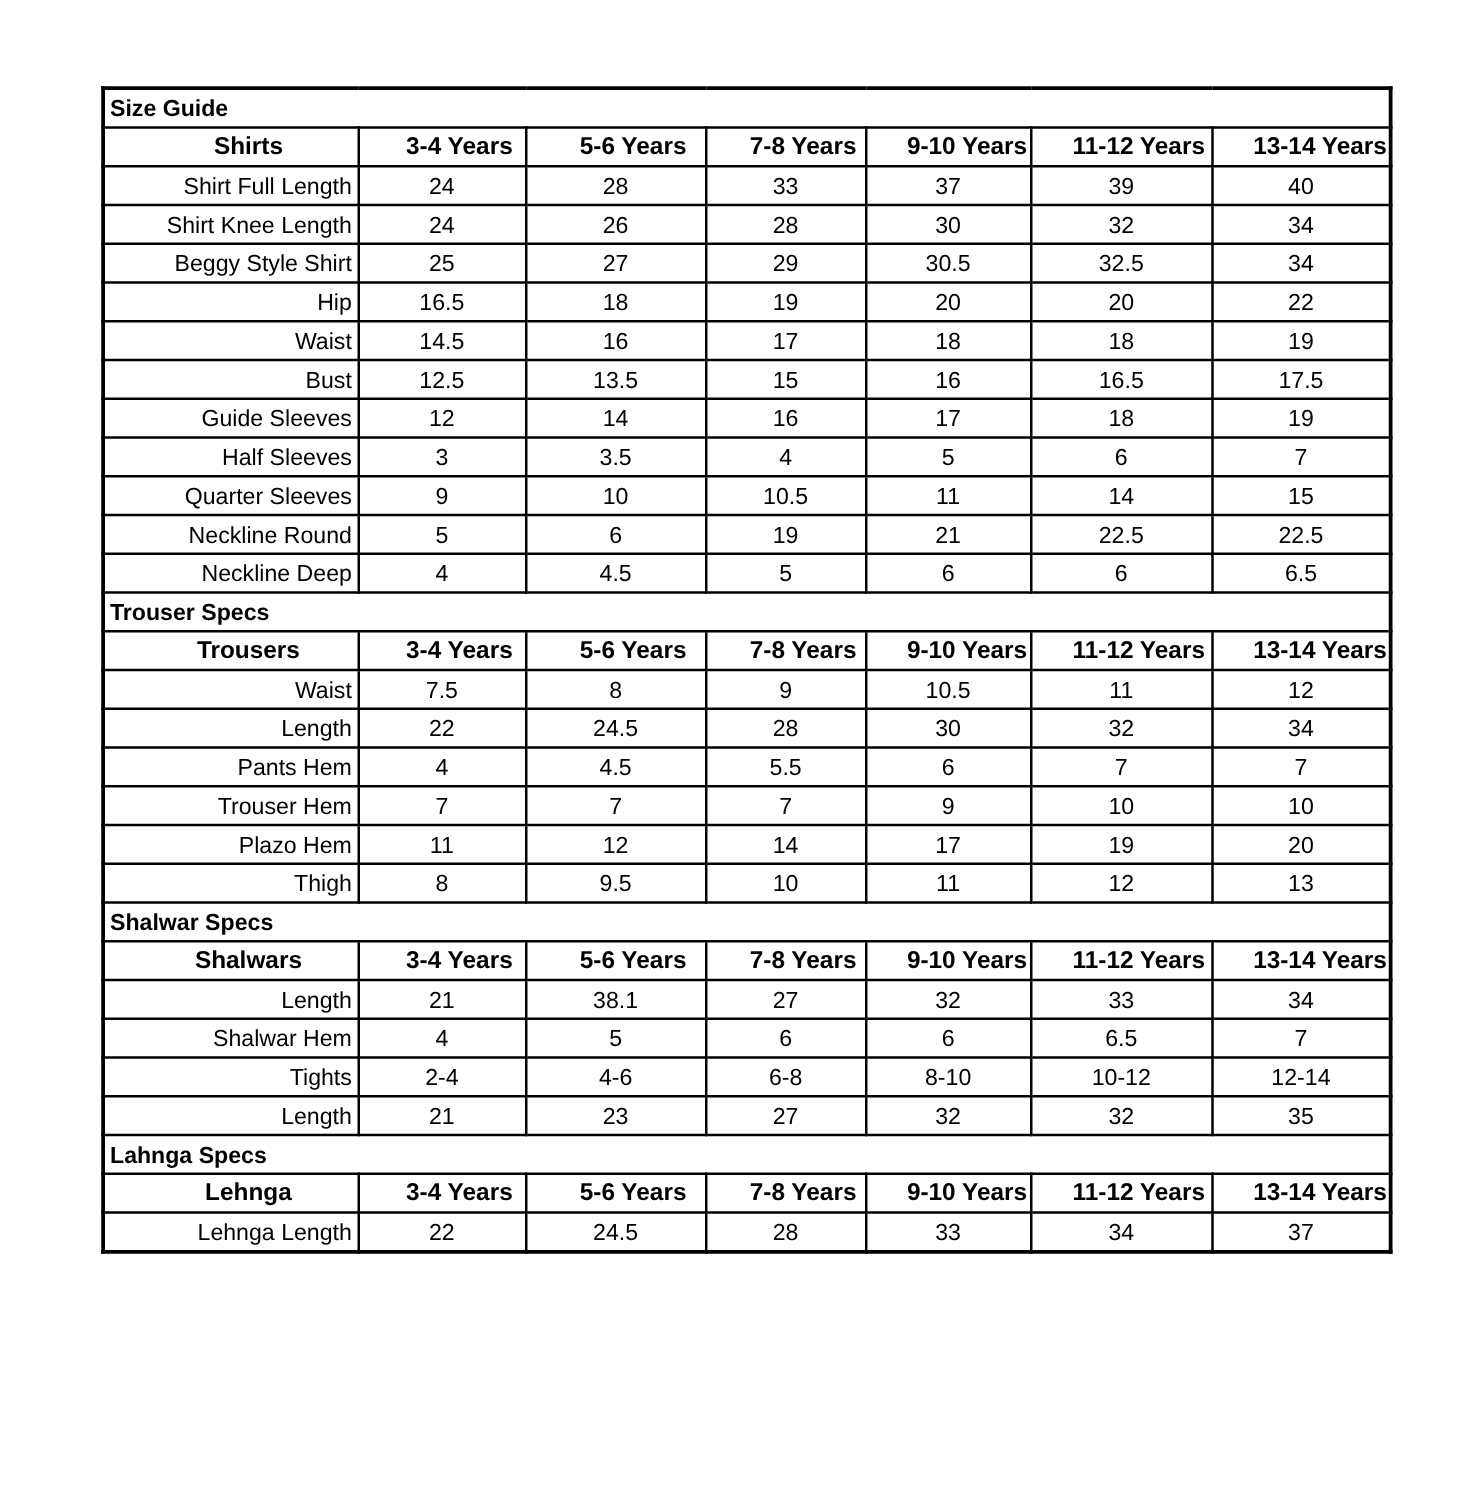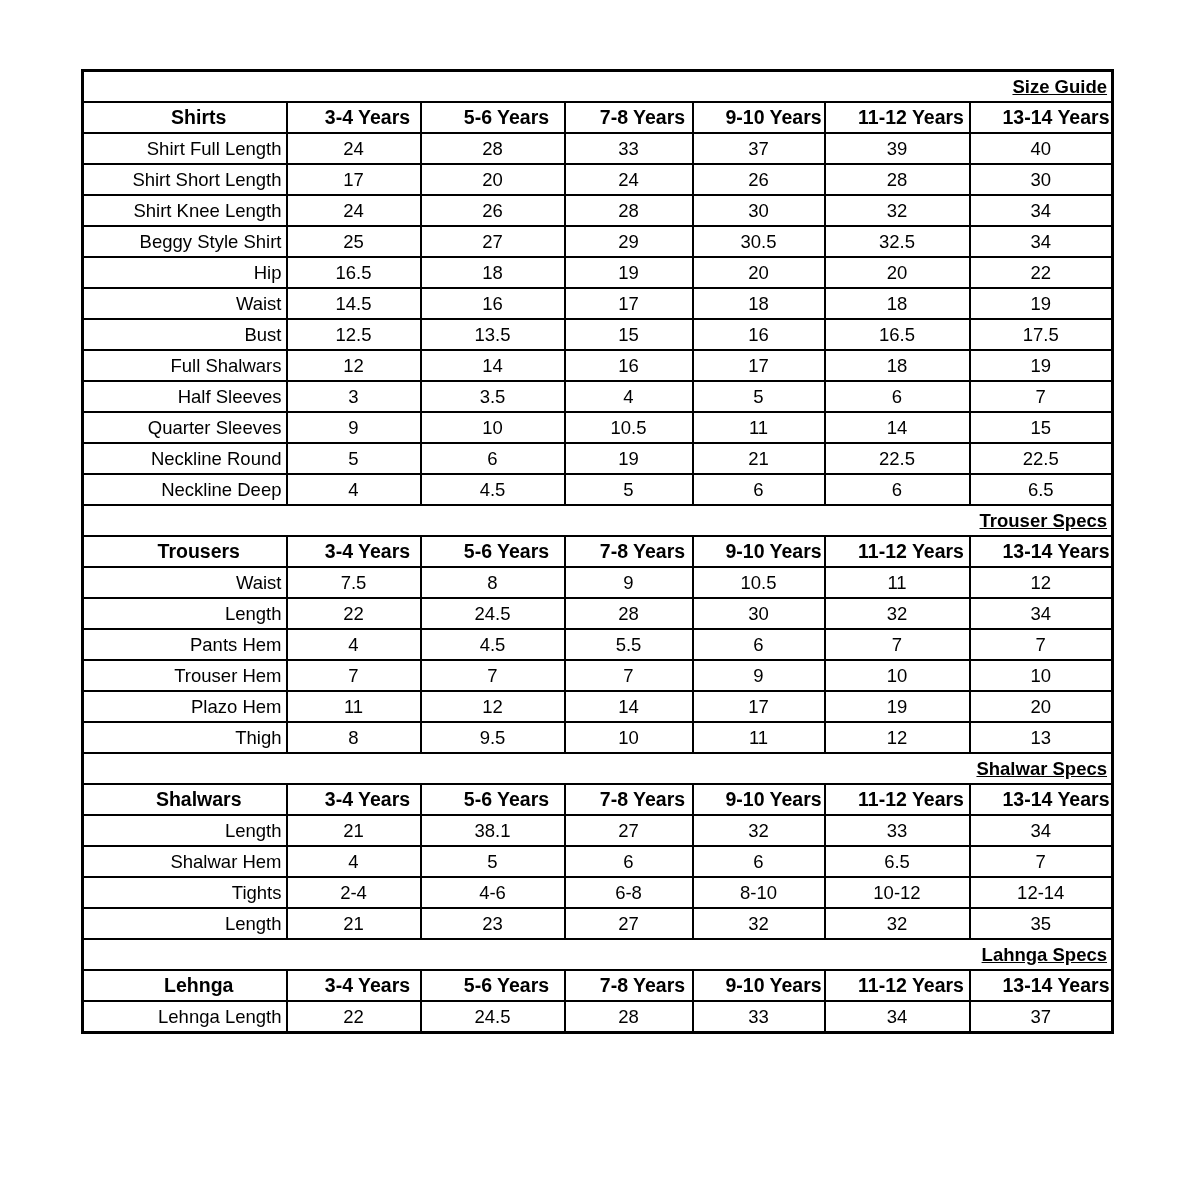--- a/index.html
+++ b/index.html
@@ -29,24 +29,23 @@
   table.size-table td {
     border: 2px solid #000000;
     height: 27px;
     padding: 1px 4px;
     font-size: 18.5px;
     line-height: 1.15;
     overflow: hidden;
     white-space: nowrap;
   }
   td.section-title-cell {
-    text-align: right;
+    text-align: left;
     font-weight: bold;
     font-size: 19.5px;
-    text-decoration: underline;
   }
   tr.group-header-row td {
     font-weight: bold;
     text-align: center;
     font-size: 19.5px;
     padding-left: 32px;
   }
   td.row-label-cell {
     text-align: right;
   }
@@ -85,29 +84,20 @@
           <tr>
             <td class="row-label-cell">Shirt Full Length</td>
             <td class="value-cell">24</td>
             <td class="value-cell">28</td>
             <td class="value-cell">33</td>
             <td class="value-cell">37</td>
             <td class="value-cell">39</td>
             <td class="value-cell">40</td>
           </tr>
           <tr>
-            <td class="row-label-cell">Shirt Short Length</td>
-            <td class="value-cell">17</td>
-            <td class="value-cell">20</td>
-            <td class="value-cell">24</td>
-            <td class="value-cell">26</td>
-            <td class="value-cell">28</td>
-            <td class="value-cell">30</td>
-          </tr>
-          <tr>
             <td class="row-label-cell">Shirt Knee Length</td>
             <td class="value-cell">24</td>
             <td class="value-cell">26</td>
             <td class="value-cell">28</td>
             <td class="value-cell">30</td>
             <td class="value-cell">32</td>
             <td class="value-cell">34</td>
           </tr>
           <tr>
             <td class="row-label-cell">Beggy Style Shirt</td>
@@ -139,21 +129,21 @@
           <tr>
             <td class="row-label-cell">Bust</td>
             <td class="value-cell">12.5</td>
             <td class="value-cell">13.5</td>
             <td class="value-cell">15</td>
             <td class="value-cell">16</td>
             <td class="value-cell">16.5</td>
             <td class="value-cell">17.5</td>
           </tr>
           <tr>
-            <td class="row-label-cell">Full Shalwars</td>
+            <td class="row-label-cell">Guide Sleeves</td>
             <td class="value-cell">12</td>
             <td class="value-cell">14</td>
             <td class="value-cell">16</td>
             <td class="value-cell">17</td>
             <td class="value-cell">18</td>
             <td class="value-cell">19</td>
           </tr>
           <tr>
             <td class="row-label-cell">Half Sleeves</td>
             <td class="value-cell">3</td>

